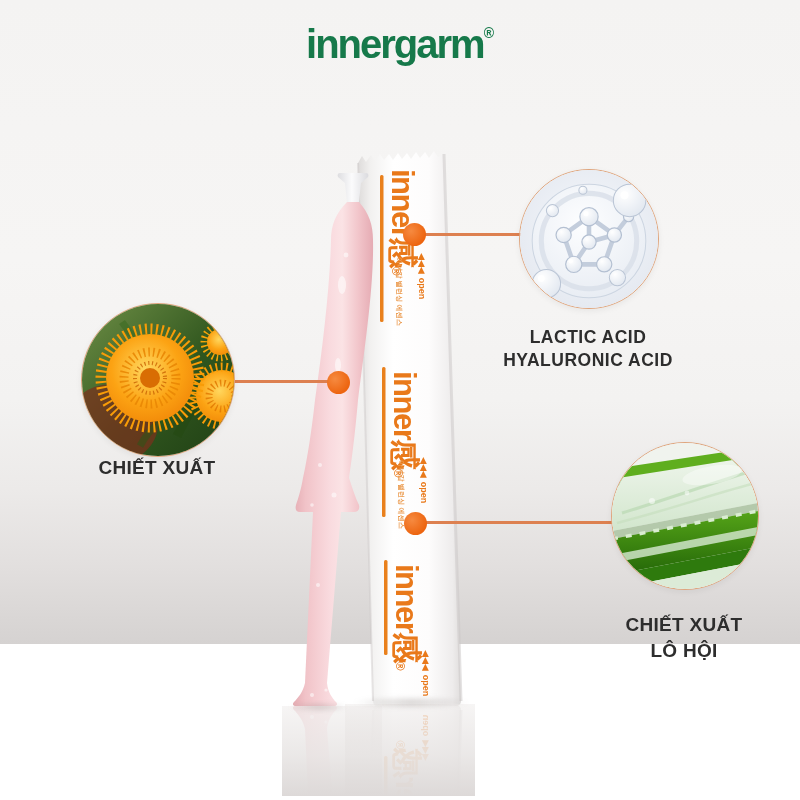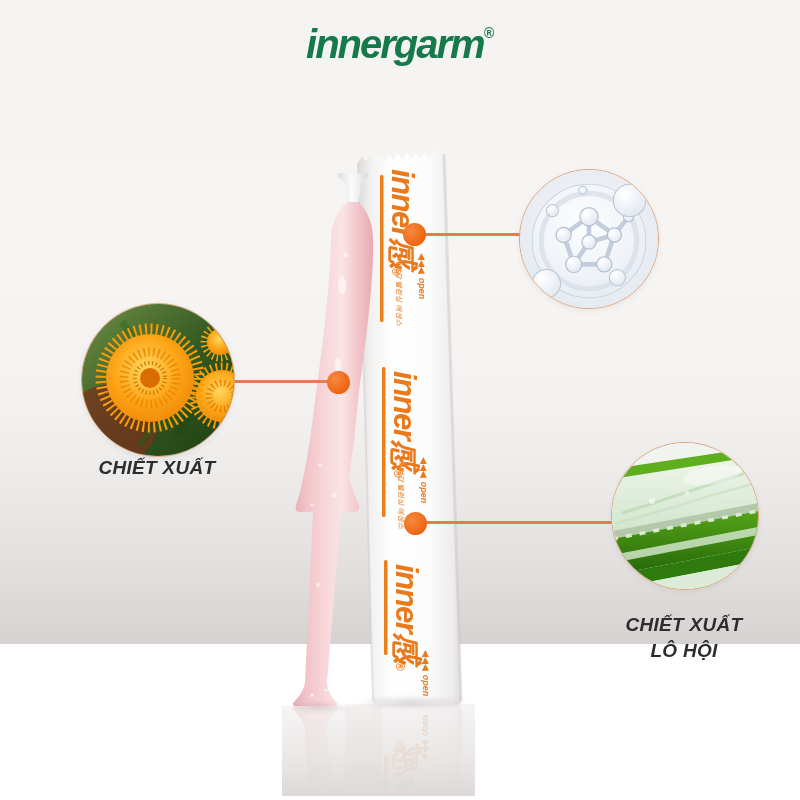--- a/index.html
+++ b/index.html
@@ -1,19 +1,19 @@
 <!DOCTYPE html>
 <html><head>
 <meta charset="utf-8">
 <style>
   html,body{margin:0;padding:0;}
   body{width:800px;height:800px;overflow:hidden;
        font-family:"Liberation Sans","DejaVu Sans",sans-serif;}
   .stage{position:relative;width:800px;height:644px;
-         background:linear-gradient(180deg,#f4f3f2 0%,#f6f5f4 40%,#f3f2f1 62%,#eceae9 76%,#e2dfde 88%,#d5d2d1 100%);font-style:italic;}
+         background:linear-gradient(180deg,#f4f3f2 0%,#f6f5f4 40%,#f3f2f1 62%,#eceae9 76%,#e2dfde 88%,#d5d2d1 100%);}
   
   .logo-wrap{position:absolute;top:22px;left:0;width:800px;text-align:center;}
   .logo{font-size:40px;font-weight:bold;letter-spacing:-2px;color:#16794a;}
   .logo sup{font-size:14px;letter-spacing:0;vertical-align:20px;}
   
   .cline{position:absolute;height:2.5px;background:#dd8050;}
   .cdot{position:absolute;width:23px;height:23px;border-radius:50%;
         background:radial-gradient(circle at 35% 35%,#f68a40,#ed6510 70%);}
   
   .photo-circle{position:absolute;border-radius:50%;overflow:hidden;
@@ -228,20 +228,24 @@
           <circle cx="62" cy="20" r="4"></circle>
       </g>
       <g fill="#ffffff" opacity=".85">
         <circle cx="103" cy="25" r="4"></circle>
           <circle cx="21" cy="107" r="3.4"></circle>
         <circle cx="65" cy="43" r="2.6"></circle>
           <circle cx="50" cy="90" r="2.2"></circle>
       </g>
     </svg>
   </div>
+  <div class="callout-label lbl-acids" style="left:438px;top:326px;">
+    <div>LACTIC ACID</div>
+    <div>HYALURONIC ACID</div>
+  </div>
 
   <div class="photo-circle" style="left:611px;top:442px;width:146px;height:146px;">
     <svg viewBox="0 0 146 146">
       <defs>
         <linearGradient id="gGel" x1="0" y1="0" x2="0" y2="1">
           <stop offset="0" stop-color="#eef5eb"></stop>
             <stop offset="1" stop-color="#d2e6cd"></stop>
         </linearGradient>
         <linearGradient id="gSkin" x1="0" y1="0" x2="0" y2="1">
           <stop offset="0" stop-color="#55a418"></stop>

